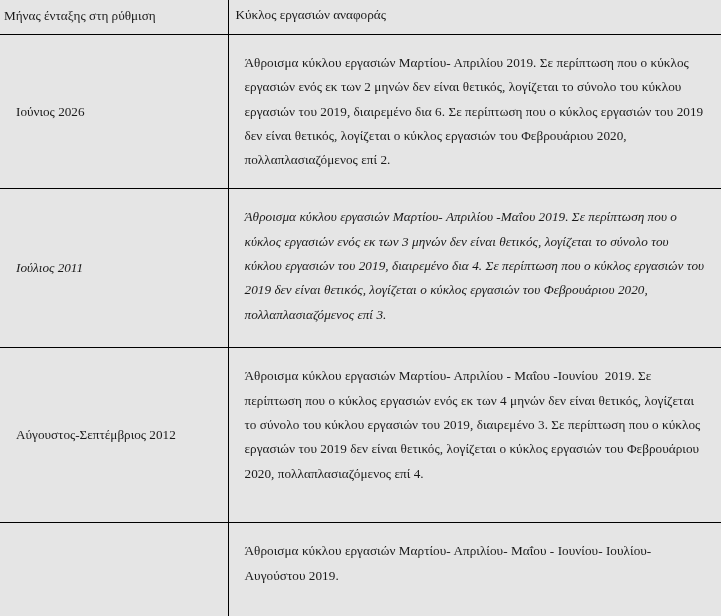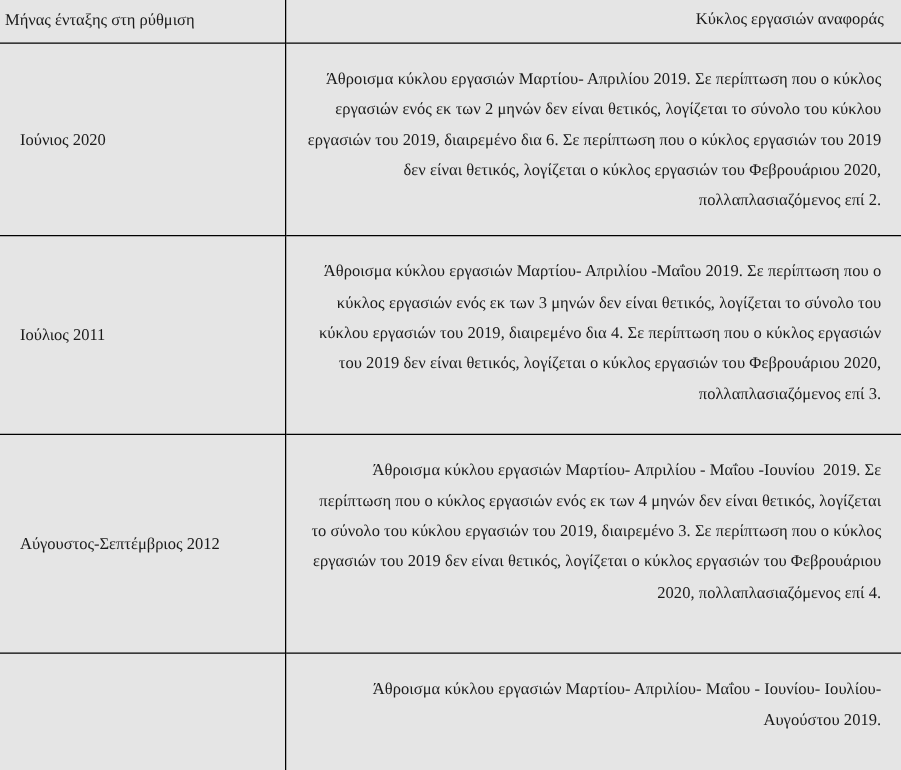--- a/index.html
+++ b/index.html
@@ -50,21 +50,21 @@
     vertical-align: top;
   }
 
   .cell-month {
     padding: 0 6px 0 4px;
     text-align: left;
   }
 
   .cell-desc {
     padding: 4px 14px 6px 7px;
-    text-align: right;
+    text-align: left;
   }
 
   thead td {
     vertical-align: middle;
   }
 
   thead td.cell-month { padding: 3px 6px 5px 4px; }
   thead td.cell-desc  { padding: 3px 14px 5px 7px; }
 
   .month-label,
@@ -74,21 +74,21 @@
     white-space: pre-wrap;
     word-wrap: break-word;
   }
 
   .desc-text {
     letter-spacing: 0.05px;
   }
 
   
   tr.row-1 td { height: 118px; }
-  tr.row-2 td { height: 126px; }
+  tr.row-2 td { height: 126px; font-style: italic; }
   tr.row-3 td { height: 142px; border-radius: 25px; }
   tr.row-4 td { height: 200px; }
   tr.head-row td { height: 26px; }
 </style>
 </head>
 <body>
 
 <div class="page">
 
   <table class="turnover-table">
@@ -105,21 +105,21 @@
         <td class="cell-desc">
           <span class="head-label">Κύκλος εργασιών αναφοράς</span>
         </td>
       </tr>
     </thead>
 
     <tbody>
 
       <tr class="row-1">
         <td class="cell-month">
-          <span class="month-label">Ιούνιος 2020</span>
+          <span class="month-label">Ιούνιος 2026</span>
         </td>
         <td class="cell-desc">
           <span class="desc-text">Άθροισμα κύκλου εργασιών Μαρτίου- Απριλίου 2019. Σε περίπτωση που ο κύκλος εργασιών ενός εκ των 2 μηνών δεν είναι θετικός, λογίζεται το σύνολο του κύκλου εργασιών του 2019, διαιρεμένο δια 6. Σε περίπτωση που ο κύκλος εργασιών του 2019 δεν είναι θετικός, λογίζεται ο κύκλος εργασιών του Φεβρουάριου 2020, πολλαπλασιαζόμενος επί 2.</span>
         </td>
       </tr>
 
       <tr class="row-2">
         <td class="cell-month">
           <span class="month-label">Ιούλιος 2011</span>
         </td>

